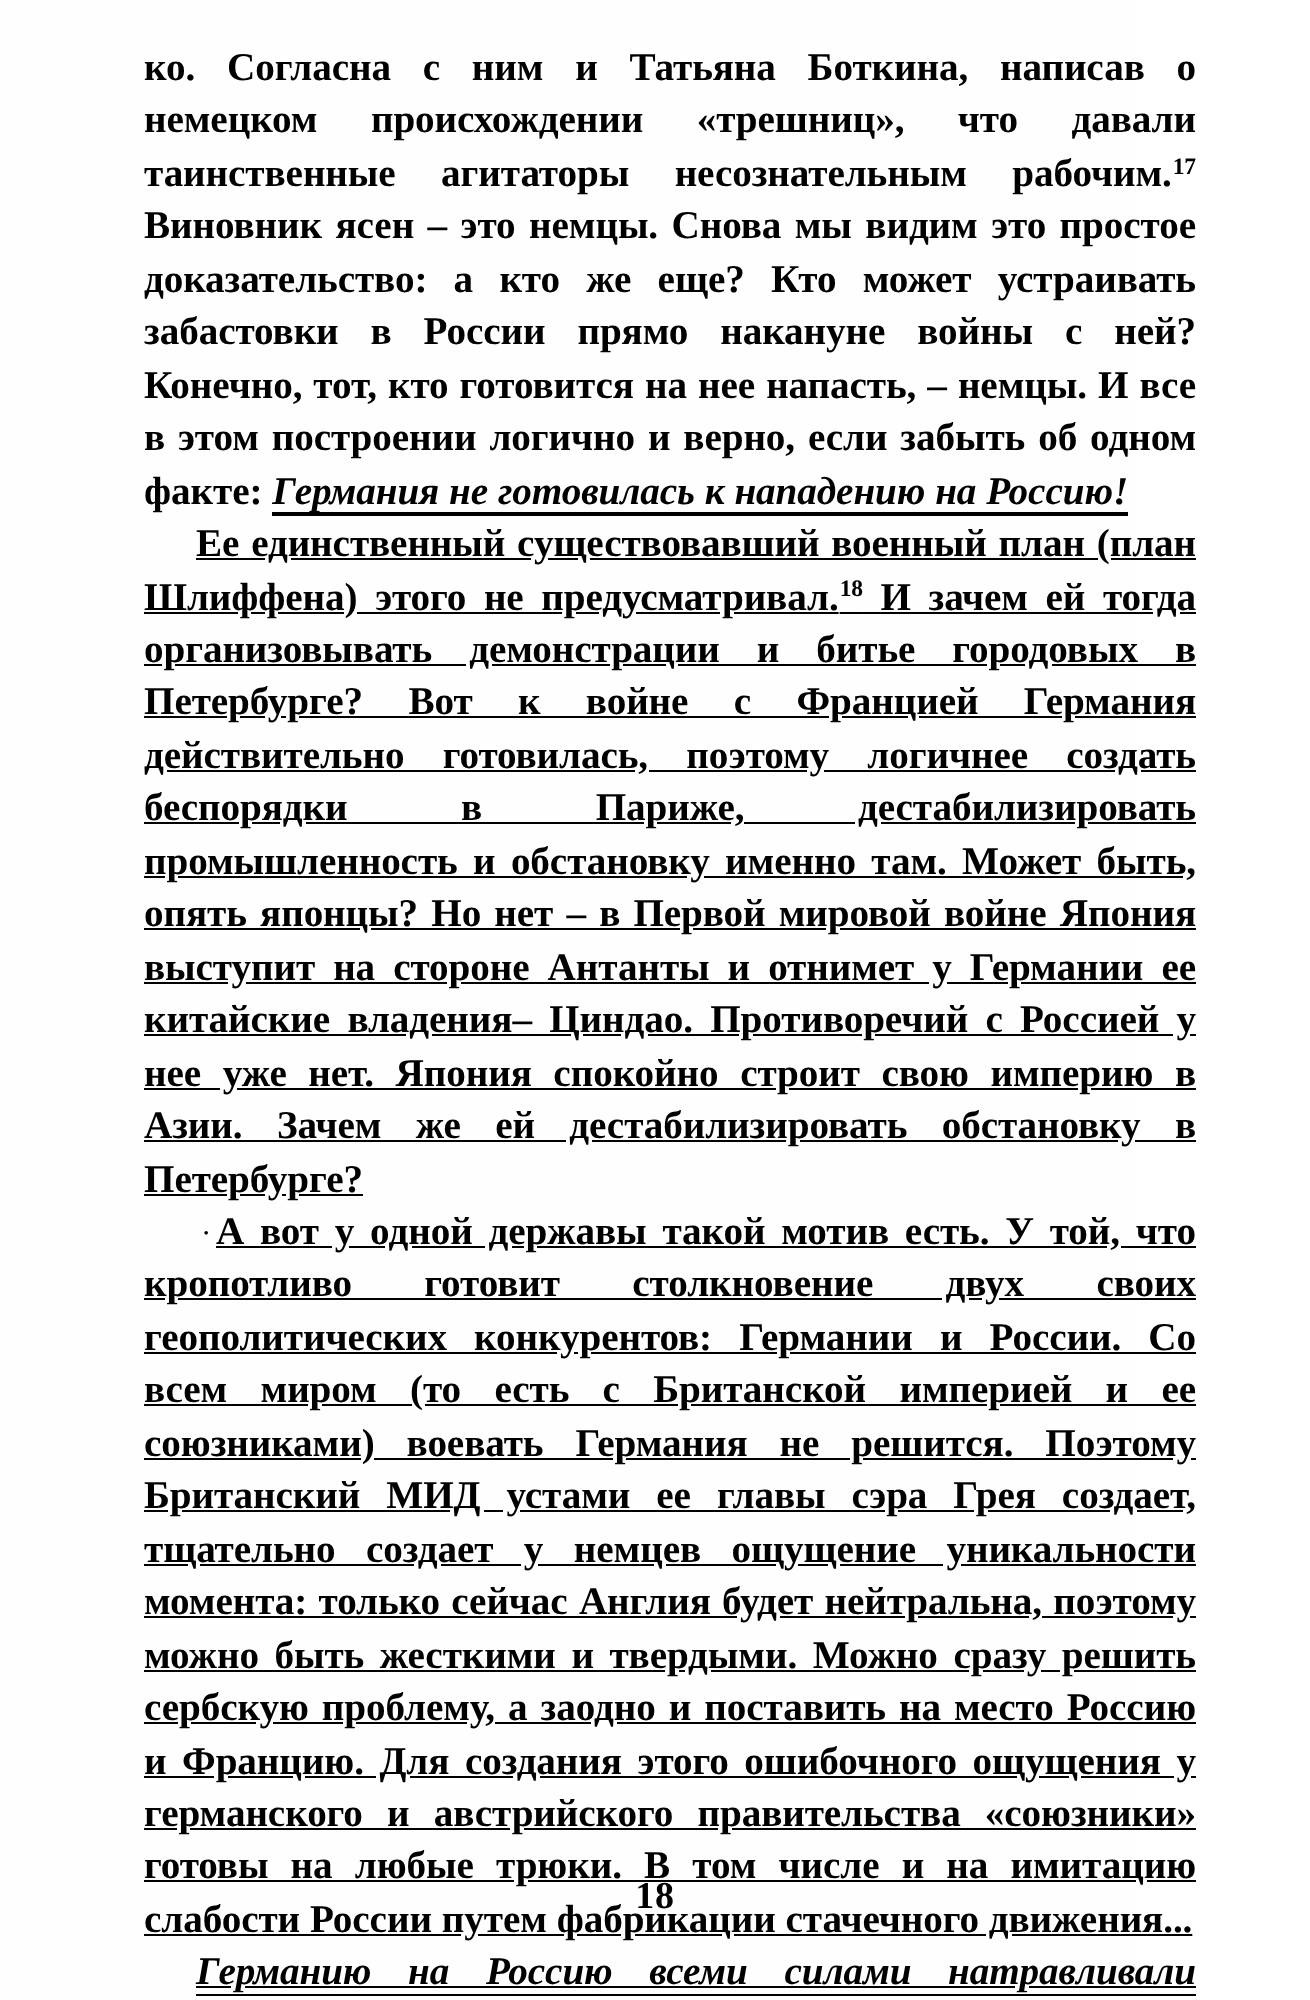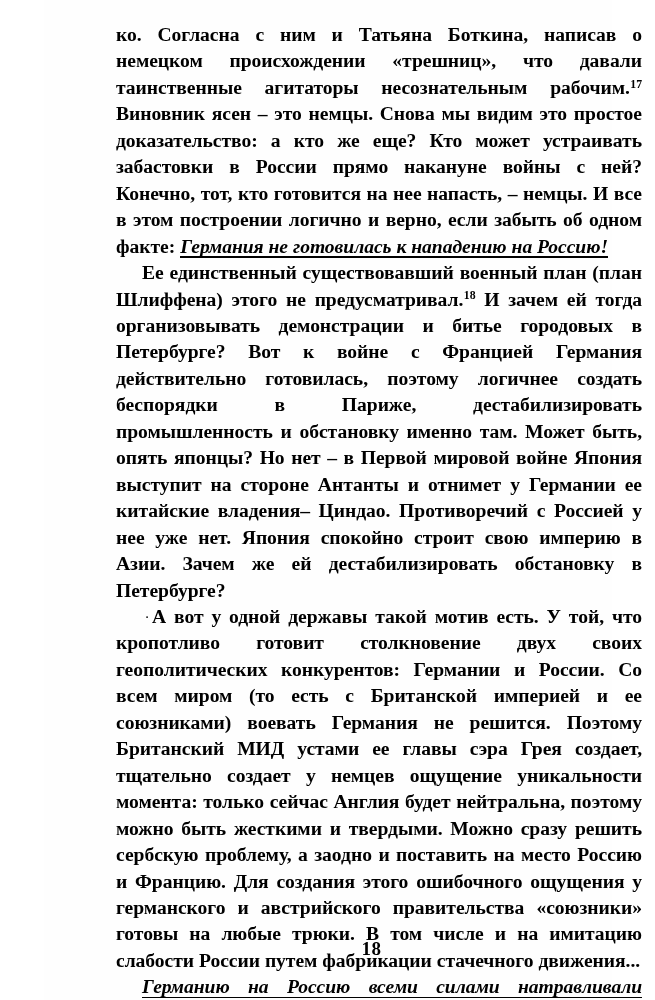--- a/index.html
+++ b/index.html
@@ -15,21 +15,20 @@
     color: #000000;
     -webkit-font-smoothing: none;
   }
 
   .page {
     position: relative;
     width: 568px;
     height: 1000px;
     background: #fefefe;
     box-sizing: border-box;
-    margin-left: 44px;
   }
 
   .text-block {
     position: absolute;
     left: 72px;
     top: 22px;
     width: 526px;
   }
 
   p.para {
@@ -40,20 +39,21 @@
     font-weight: bold;
     text-align: justify;
     text-justify: inter-word;
     letter-spacing: -0.05px;
     word-spacing: 0.1px;
     hyphens: manual;
   }
 
   p.para + p.para {
     text-indent: 0;
+    text-decoration: underline;
   }
 
   .indent {
     display: inline-block;
     width: 26px;
   }
 
   .tiny-dot {
     display: inline-block;
     width: 10px;

